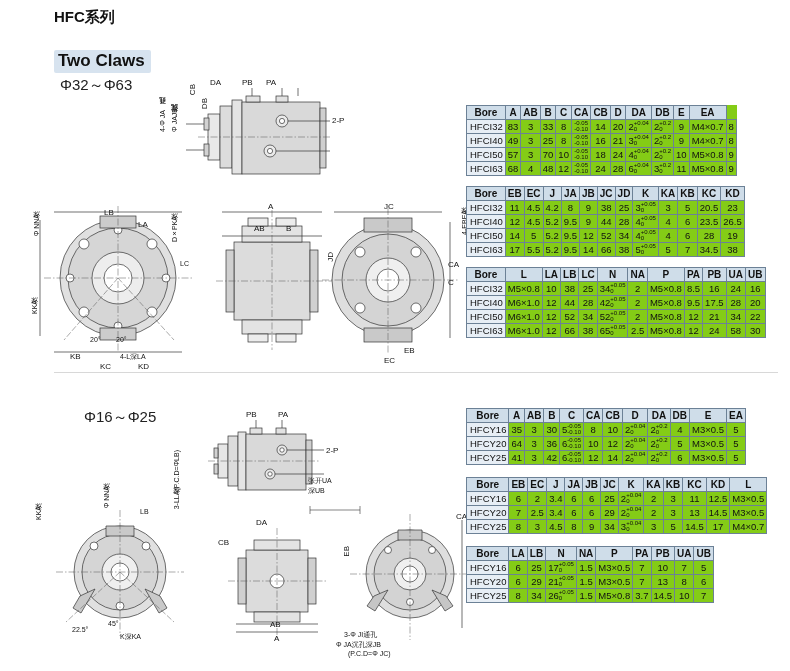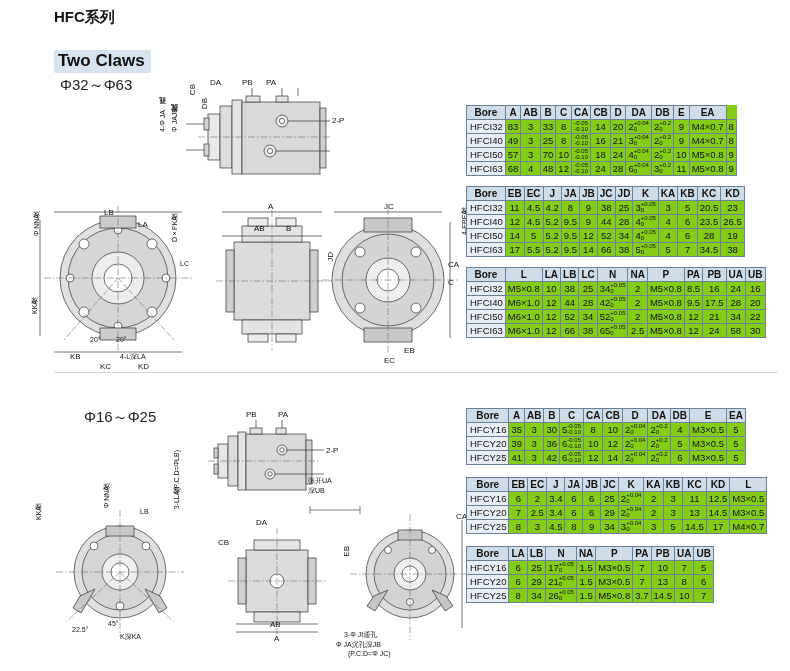--- a/index.html
+++ b/index.html
@@ -582,21 +582,21 @@
           <td>8</td>
           <td>10</td>
           <td>2<span class="tol">+0.04<br>0</span></td>
           <td>2<span class="tol">+0.2<br>0</span></td>
           <td>4</td>
           <td>M3×0.5</td>
           <td>5</td>
         </tr>
         <tr>
           <td class="bore">HFCY20</td>
-          <td>39</td>
+          <td>64</td>
           <td>3</td>
           <td>36</td>
           <td>6<span class="tol">-0.05<br>-0.10</span></td>
           <td>10</td>
           <td>12</td>
           <td>2<span class="tol">+0.04<br>0</span></td>
           <td>2<span class="tol">+0.2<br>0</span></td>
           <td>5</td>
           <td>M3×0.5</td>
           <td>5</td>

